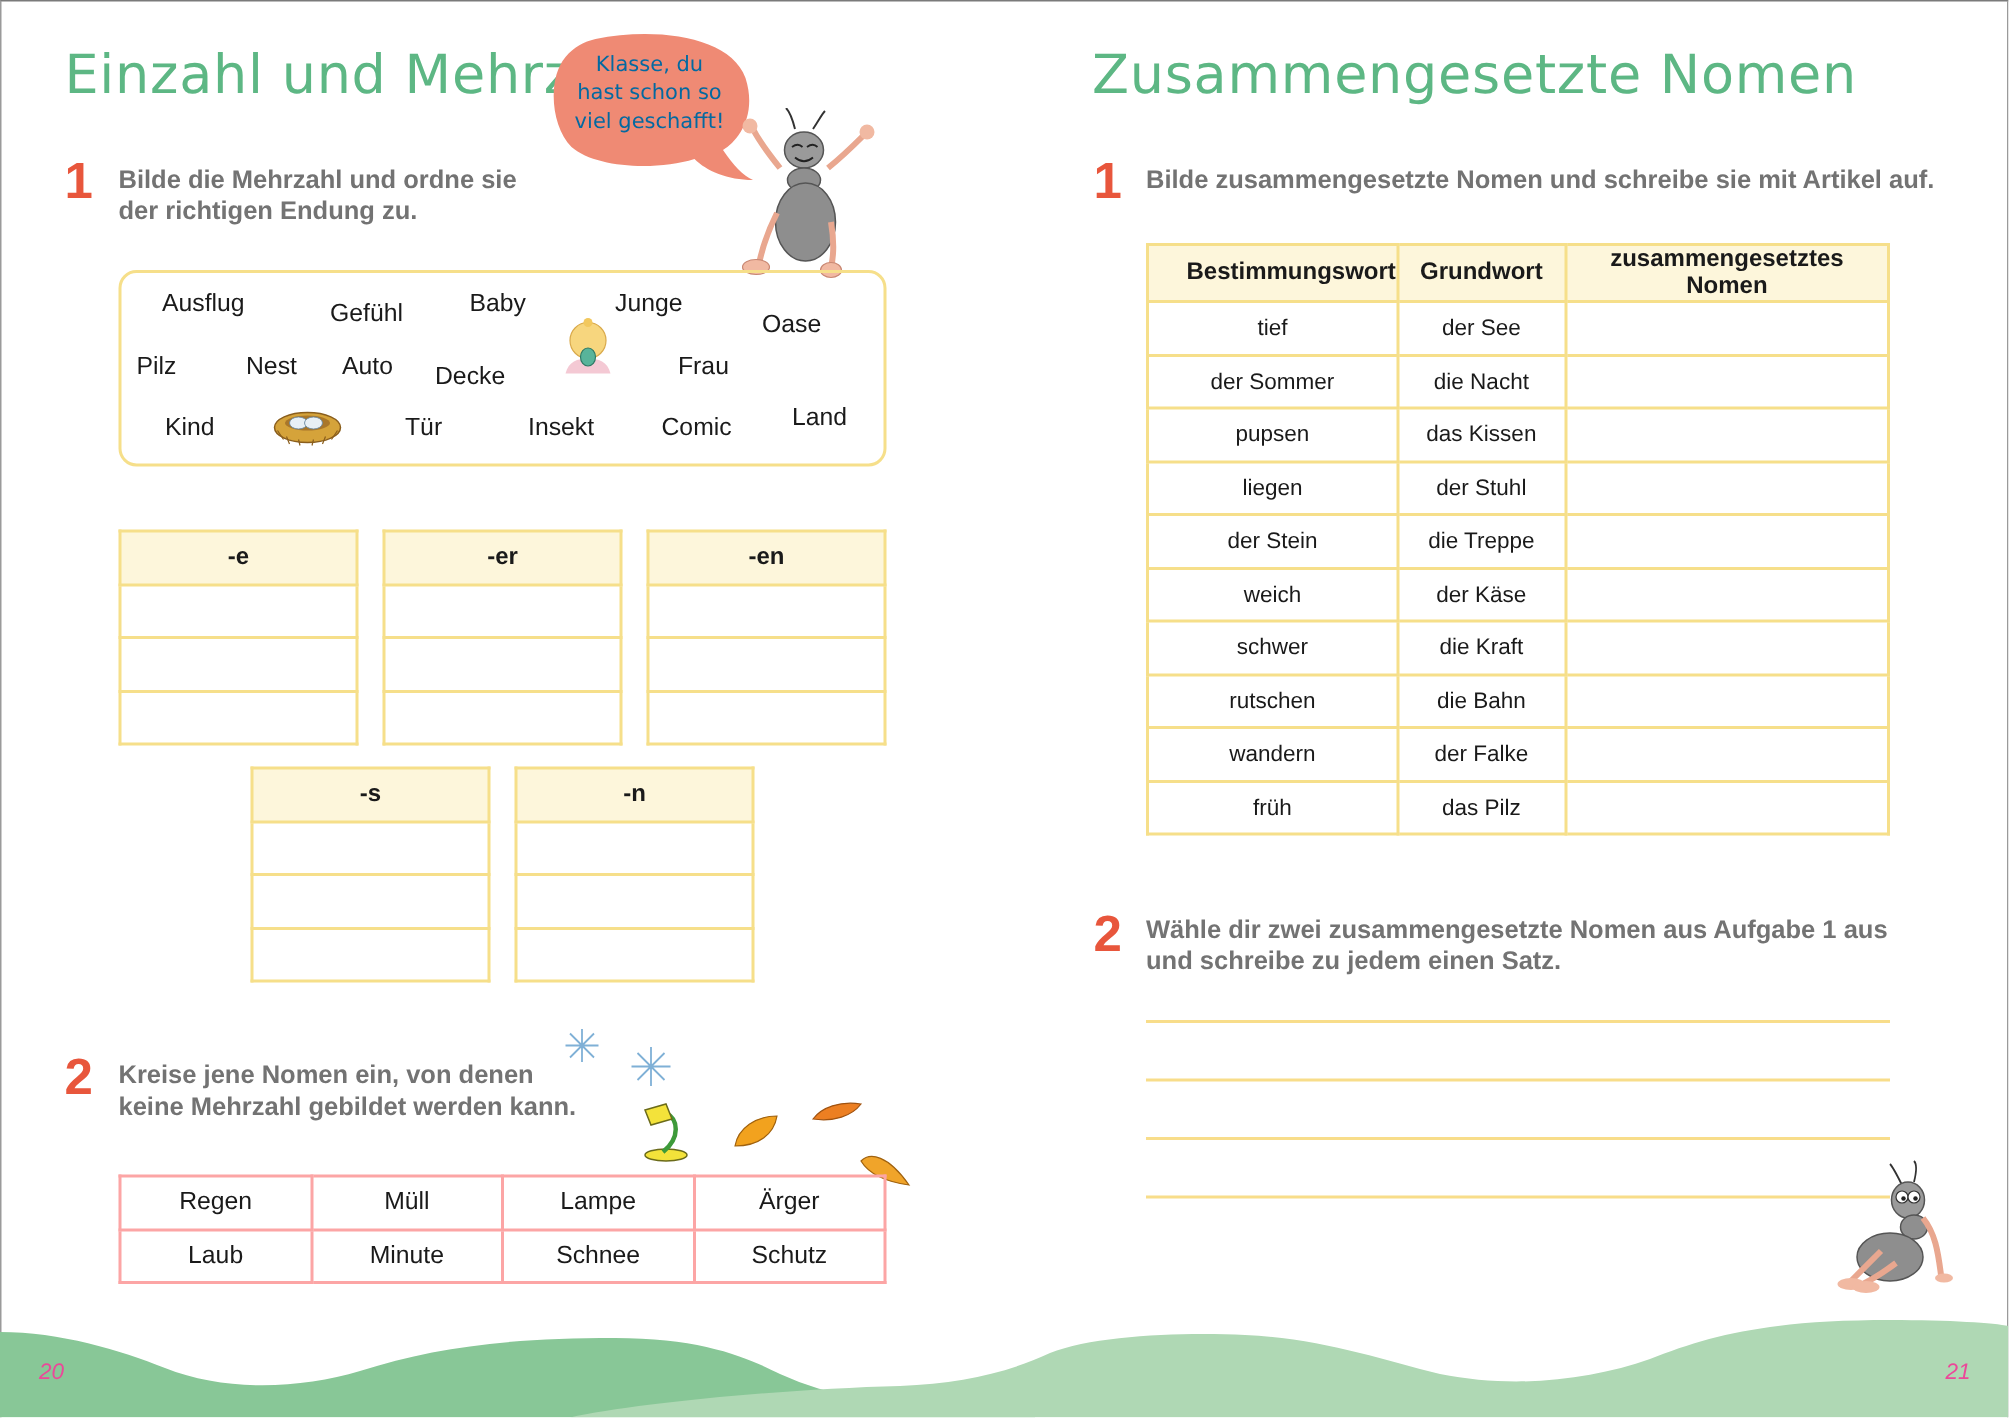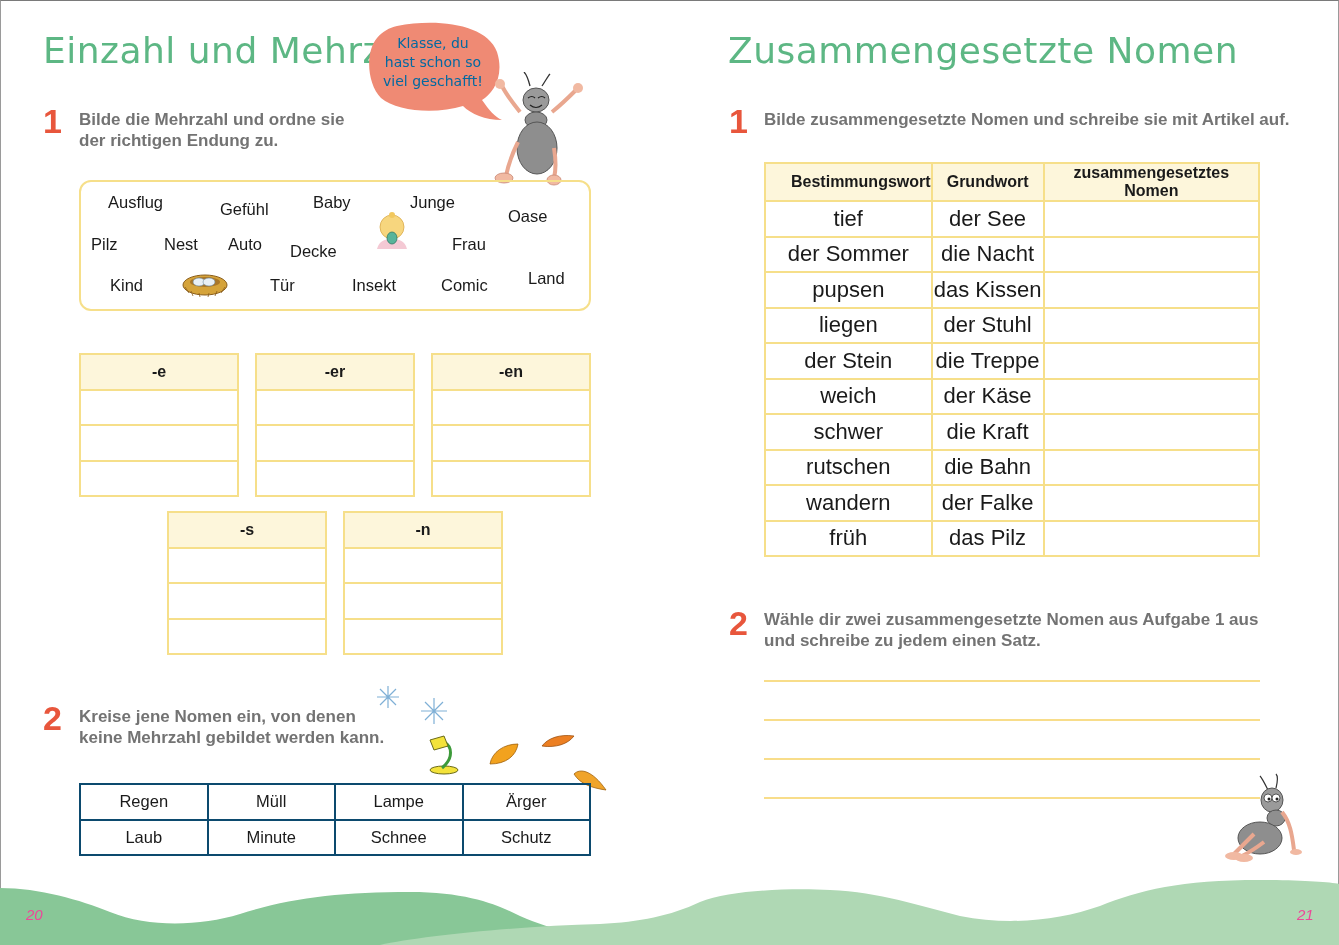--- a/index.html
+++ b/index.html
@@ -8,23 +8,23 @@
     .frame { position: absolute; inset: 0; border-top: 1px solid #7a7a7a; border-left: 1px solid #9a9a9a; border-right: 1px solid #9a9a9a; }
     .page-title { position: absolute; font-family: "DejaVu Sans", sans-serif; font-size: 36px; color: #5db784; letter-spacing: 0.5px; font-weight: normal; }
     .task-num { position: absolute; font-family: "Liberation Sans", sans-serif; font-weight: bold; font-size: 34px; color: #e8563c; line-height: 1; }
     .task-text { position: absolute; font-size: 17px; line-height: 21px; color: #737373; font-weight: bold; }
     .word-box { position: absolute; left: 79px; top: 180px; width: 512px; height: 131px; border: 2px solid #f6df8a; border-radius: 12px; }
     .word { position: absolute; font-size: 16.5px; color: #1a1a1a; }
     .end-table { position: absolute; border-collapse: collapse; width: 160px; }
     .end-table th, .end-table td { border: 2px solid #f6df8a; height: 35.5px; }
     .end-table th { background: #fdf6db; font-weight: bold; font-size: 16px; text-align: center; }
     .t2-table { position: absolute; left: 79px; top: 783px; border-collapse: collapse; width: 512px; }
-    .t2-table td { border: 2px solid #0c4a6e; height: 35.5px; text-align: center; font-size: 16.5px; width: 25%; }
+    .t2-table td { border: 2px solid #fca5a5; height: 35.5px; text-align: center; font-size: 16.5px; width: 25%; }
     .comp-table { position: absolute; left: 764px; top: 162px; border-collapse: collapse; width: 496px; }
-    .comp-table th, .comp-table td { border: 2px solid #f6df8a; height: 35.5px; text-align: center; font-size: 22px; }
+    .comp-table th, .comp-table td { border: 2px solid #f6df8a; height: 35.5px; text-align: center; font-size: 15px; }
     .comp-table th { background: #fdf6db; font-weight: bold; font-size: 16px; }
     .comp-table .c1 { width: 157px; padding-left: 25px; }
     .comp-table .c2 { width: 112px; }
     .write-line { position: absolute; left: 764px; width: 496px; height: 0; border-top: 2px solid #f8dd8a; }
     .bubble { position: absolute; left: 367px; top: 22px; width: 135px; height: 100px; }
     .bubble-text { position: absolute; left: 370px; top: 34px; width: 126px; text-align: center; font-family: "DejaVu Sans", sans-serif; font-size: 14px; line-height: 19px; color: #0369a1; }
     .illus { position: absolute; }
     .page-num { position: absolute; font-size: 15px; color: #ec4899; font-style: italic; }
   </style>
 </head>

